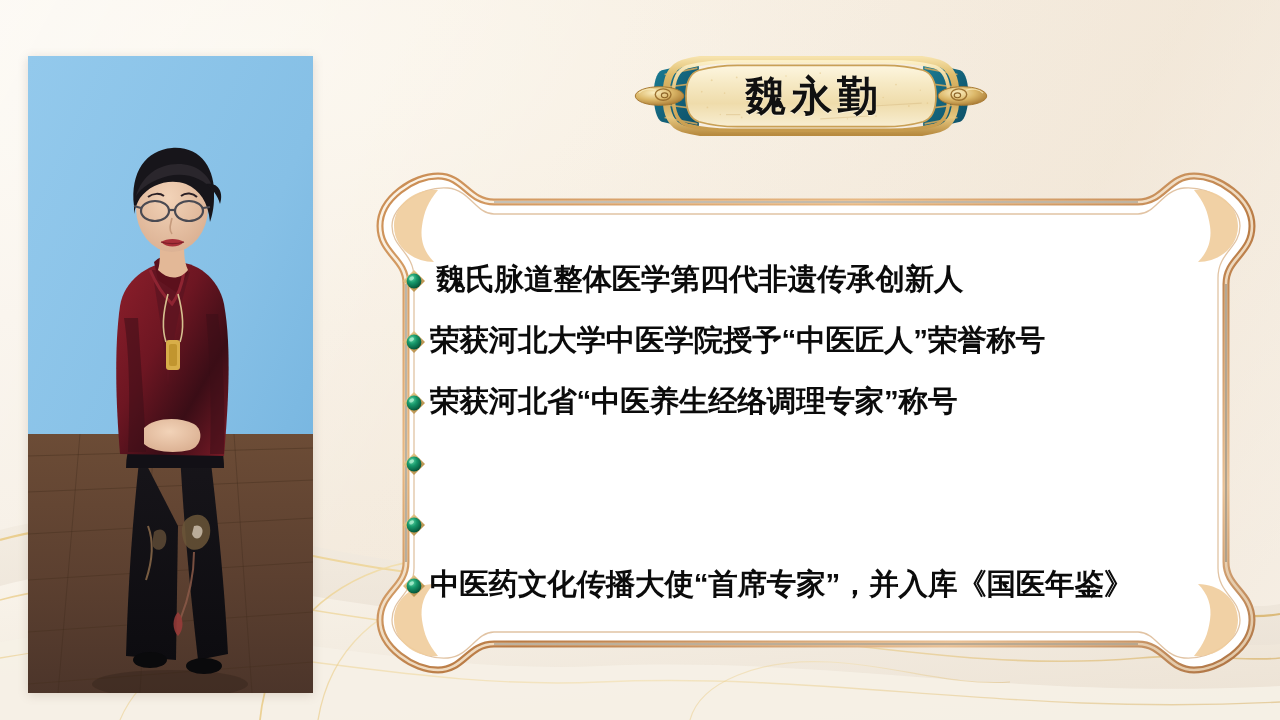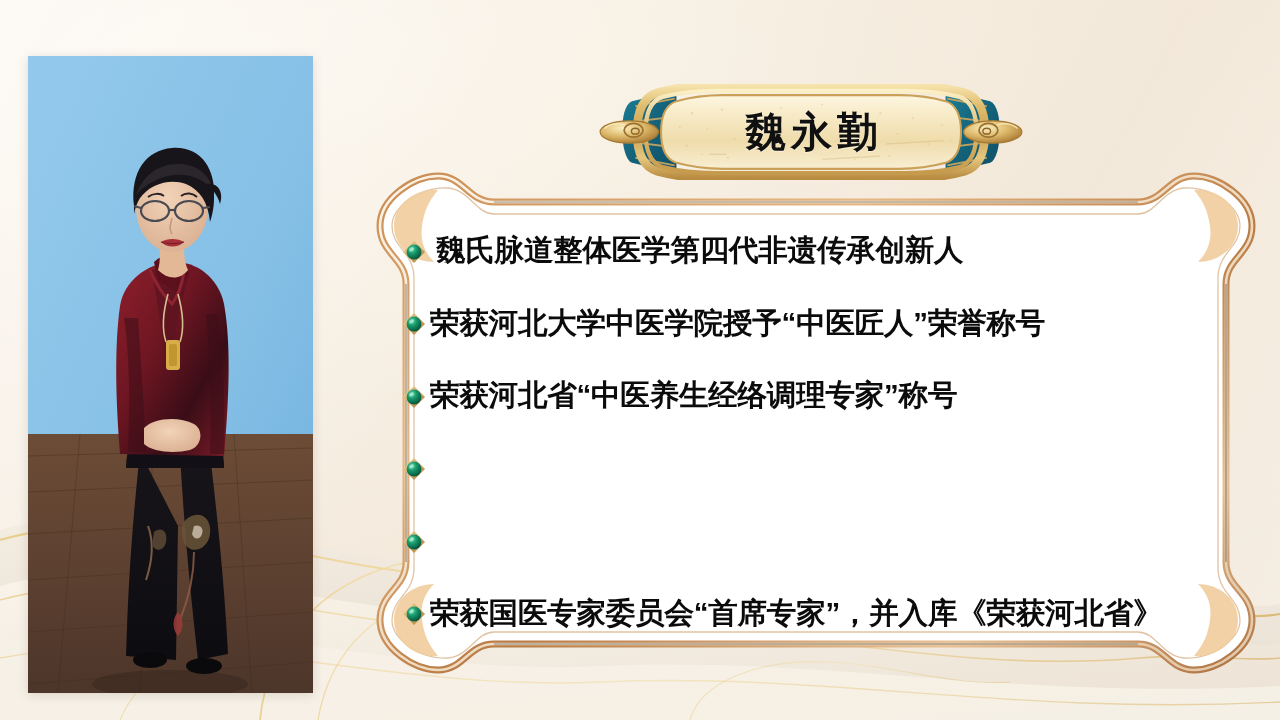--- a/index.html
+++ b/index.html
@@ -25,38 +25,38 @@
 
   
   .photo{
     position:absolute;left:28px;top:56px;width:285px;height:637px;
     overflow:hidden;background:#8cc3e8;
     box-shadow:0 2px 10px rgba(120,100,80,.20);
   }
   .photo svg{display:block;width:100%;height:100%;}
 
   
-  .banner{position:absolute;left:562px;top:56px;width:498px;height:96px;margin-top:28px;}
+  .banner{position:absolute;left:562px;top:56px;width:498px;height:80px;}
   .banner svg{display:block;width:100%;height:100%;}
   .banner-title{
     position:absolute;left:0;top:0;width:100%;height:100%;
     display:flex;align-items:center;justify-content:center;
     font-size:41px;font-weight:bold;color:#101010;
     letter-spacing:5px;padding-left:6px;box-sizing:border-box;
     text-shadow:0 1px 0 rgba(255,255,255,.45);
   }
 
   
   .card{position:absolute;left:372px;top:168px;width:888px;height:510px;}
   .card-frame{position:absolute;inset:0;}
   .card-frame svg{display:block;width:100%;height:100%;}
 
   .bullets{
     position:absolute;left:30px;top:52px;right:20px;bottom:34px;
-    display:flex;flex-direction:column;justify-content:space-between;
+    display:flex;flex-direction:column;justify-content:center;
   }
   .bullet{
     display:flex;align-items:center;
     height:61px;
   }
   .gem{
     flex:0 0 auto;width:24px;height:24px;margin-right:4px;position:relative;top:1px;
   }
   .gem svg{display:block;width:100%;height:100%;}
   .btext{
@@ -443,19 +443,19 @@
       </div>
 
       <div class="bullet">
         <span class="gem">
           <svg viewBox="0 0 24 24">
             <path d="M12,1 L23,12 L12,23 L1,12 Z" fill="url(#bz)"></path>
             <circle cx="12" cy="12" r="7.4" fill="url(#gm)"></circle>
             <ellipse cx="9.6" cy="9.4" rx="2.6" ry="1.8" fill="#b7f0d4" opacity=".75" transform="rotate(-30 9.6 9.4)"></ellipse>
           </svg>
         </span>
-        <span class="btext">荣获国医专家委员会“首席专家”，并入库《荣获河北省》</span>
+        <span class="btext">中医药文化传播大使“首席专家”，并入库《国医年鉴》</span>
       </div>
 
     </div>
   </div>
 
 </div>
 
 </body></html>

